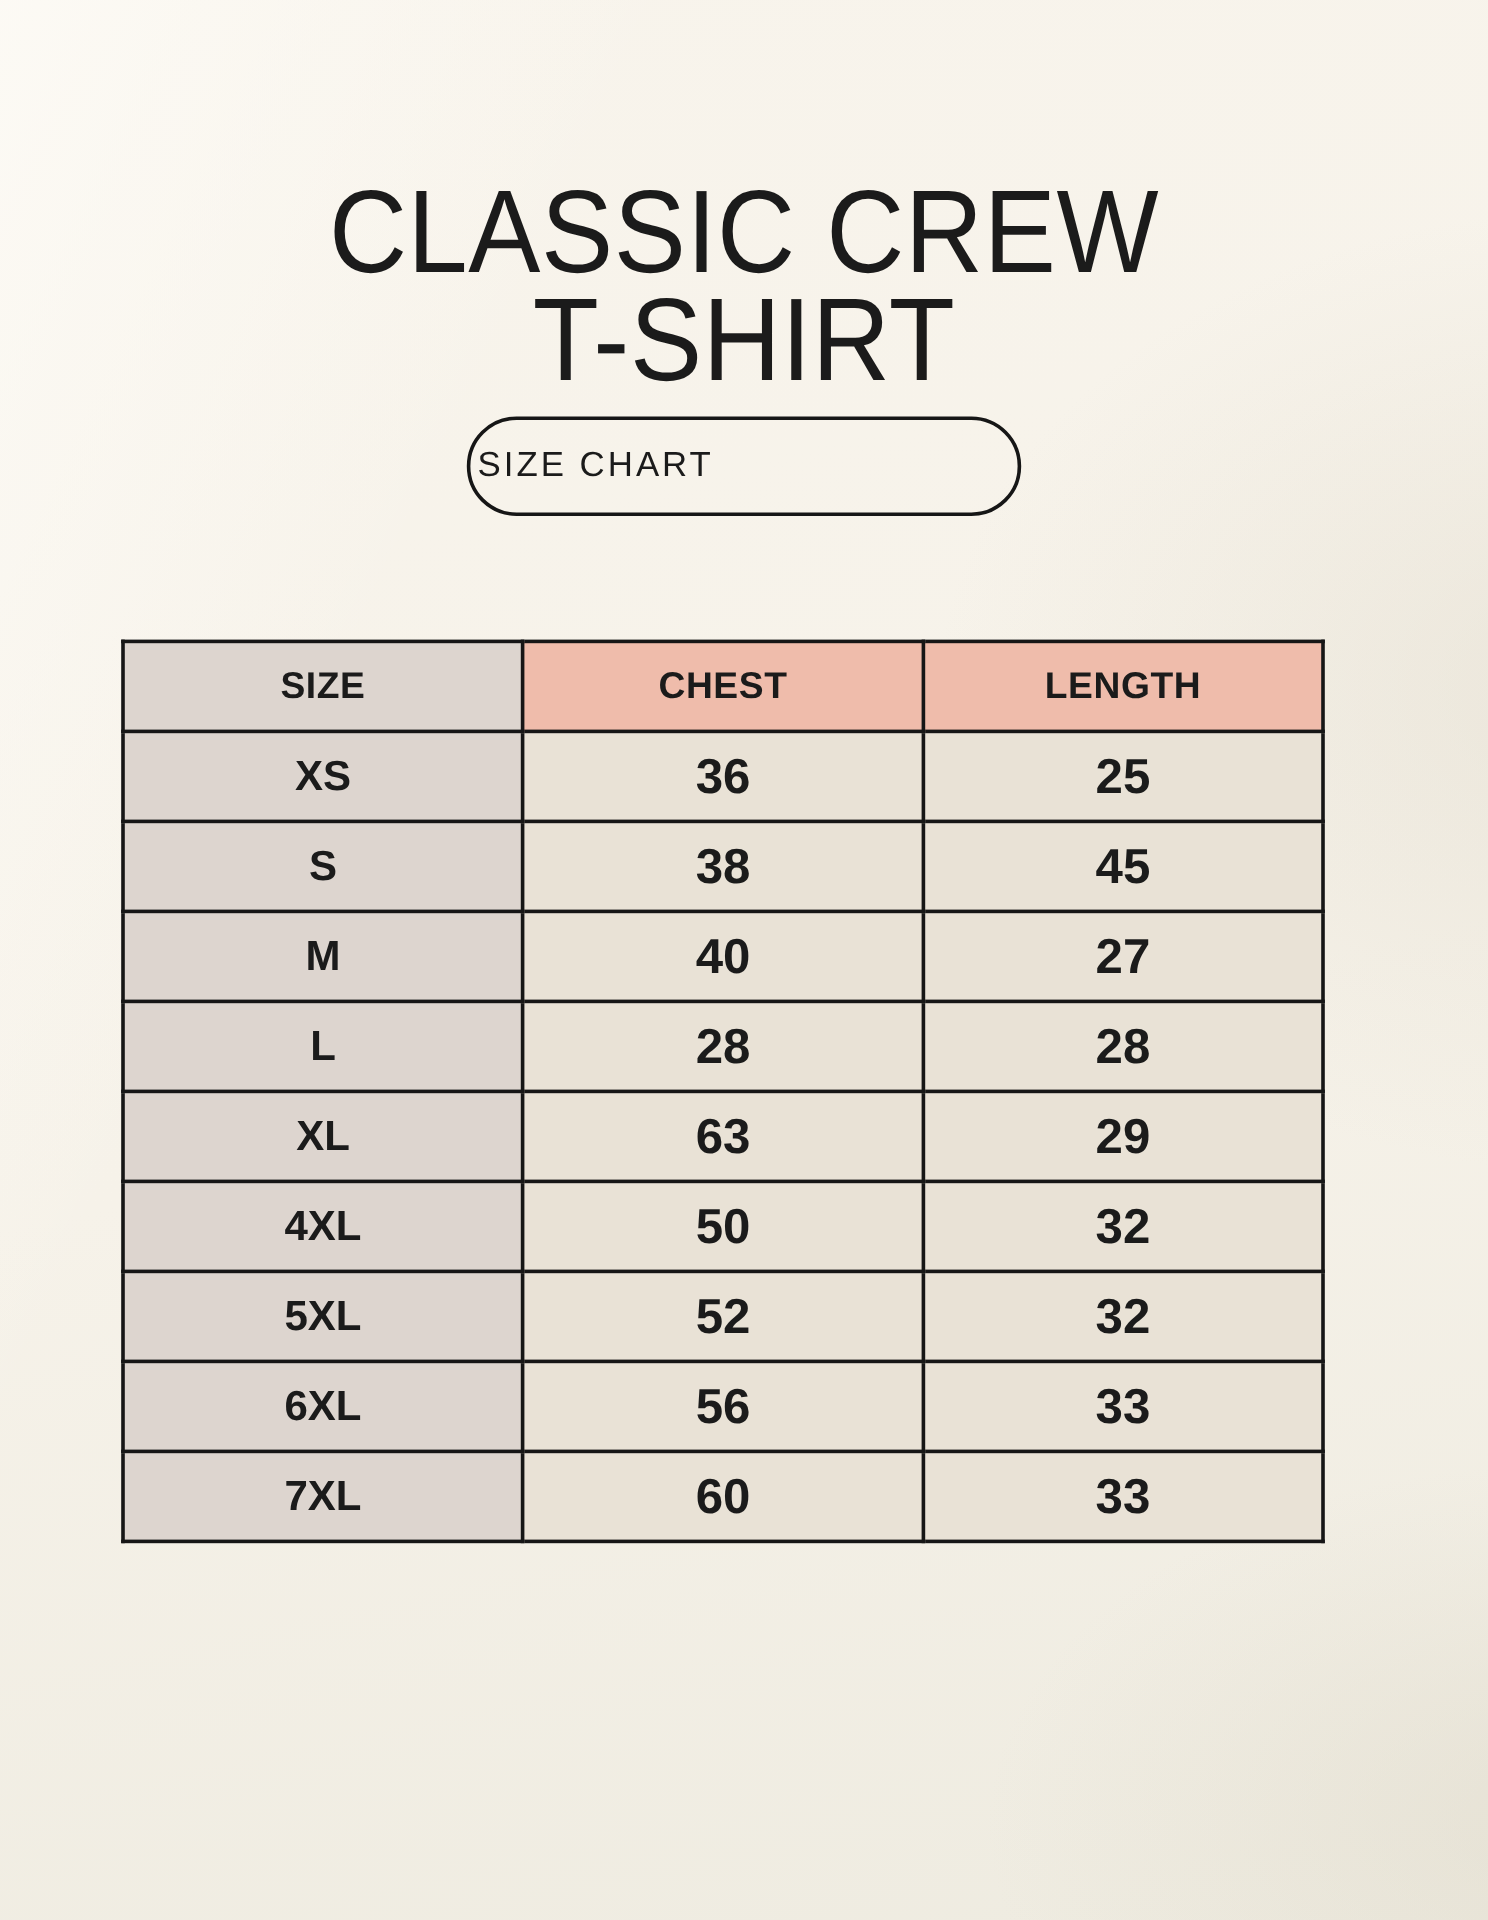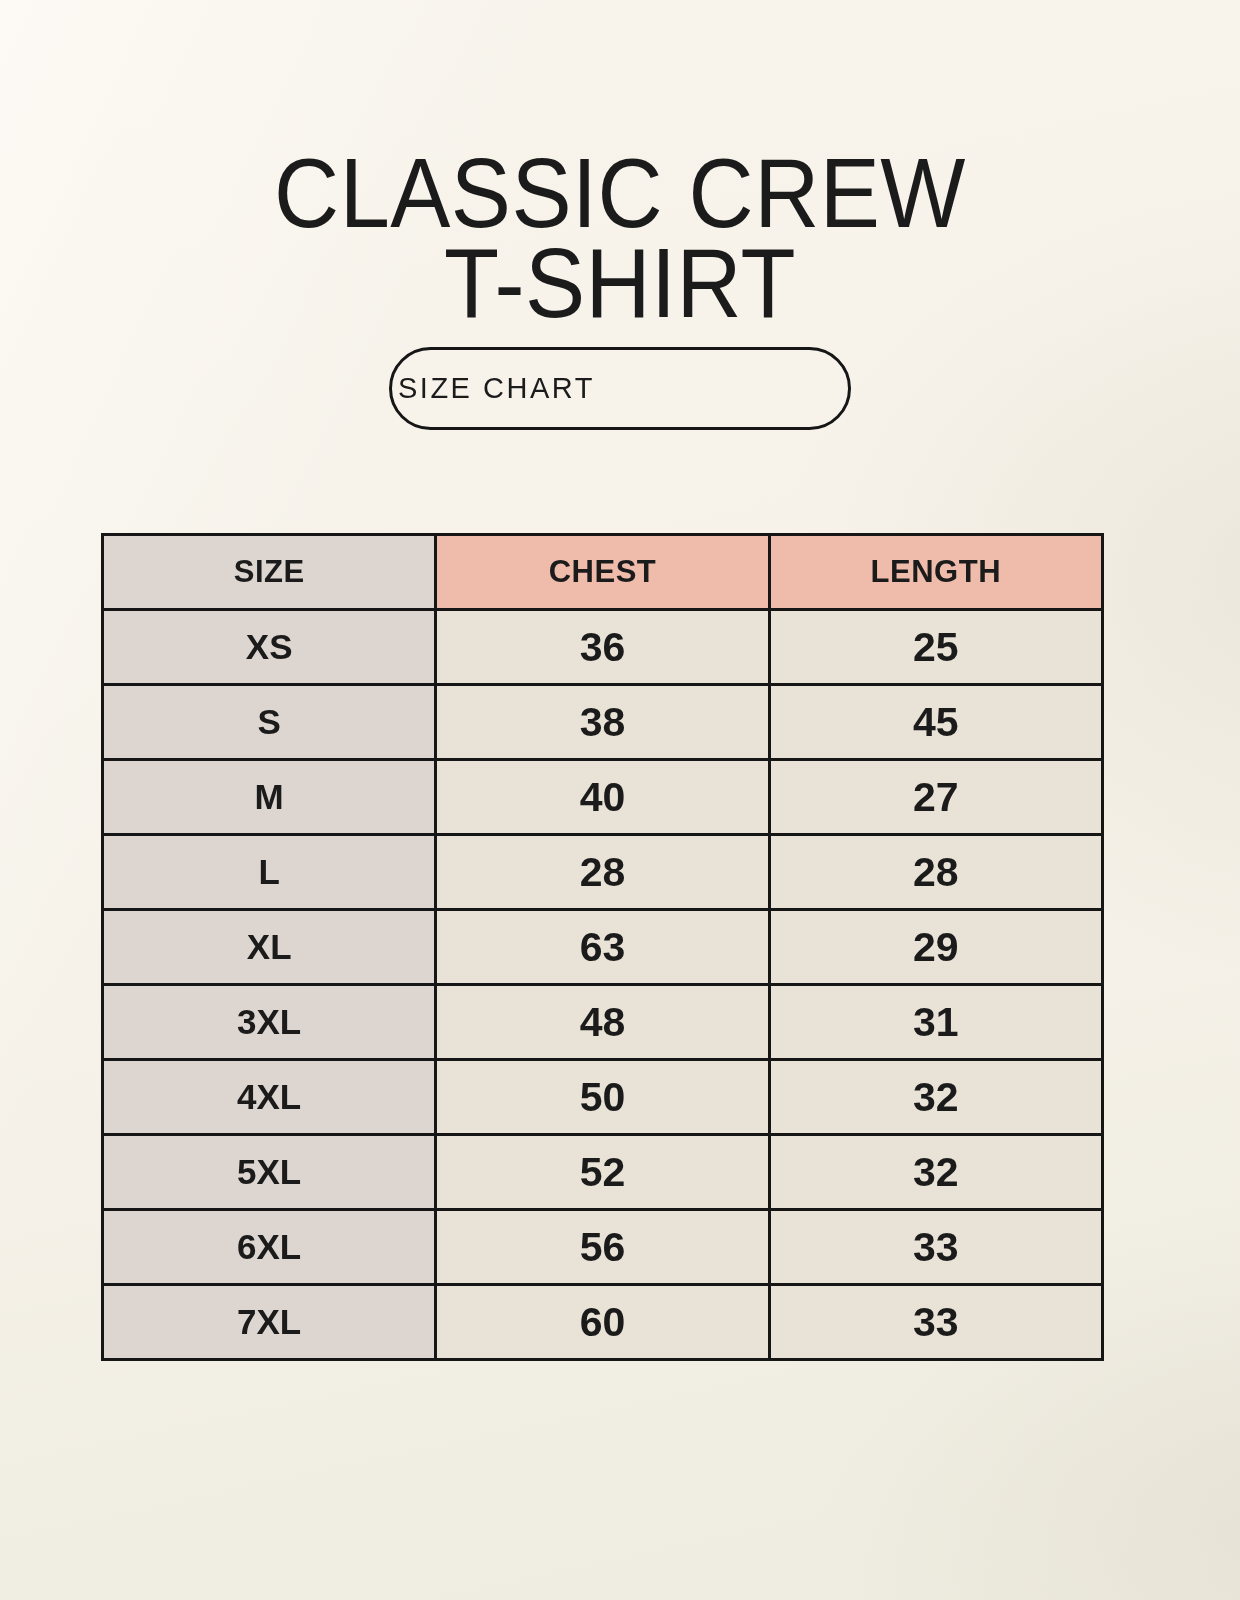--- a/index.html
+++ b/index.html
@@ -146,25 +146,20 @@
         <td class="cell-size">L</td>
         <td class="cell-value">28</td>
         <td class="cell-value">28</td>
       </tr>
       <tr>
         <td class="cell-size">XL</td>
         <td class="cell-value">63</td>
         <td class="cell-value">29</td>
       </tr>
       <tr>
-        <td class="cell-size">3XL</td>
-        <td class="cell-value">48</td>
-        <td class="cell-value">31</td>
-      </tr>
-      <tr>
         <td class="cell-size">4XL</td>
         <td class="cell-value">50</td>
         <td class="cell-value">32</td>
       </tr>
       <tr>
         <td class="cell-size">5XL</td>
         <td class="cell-value">52</td>
         <td class="cell-value">32</td>
       </tr>
       <tr>

